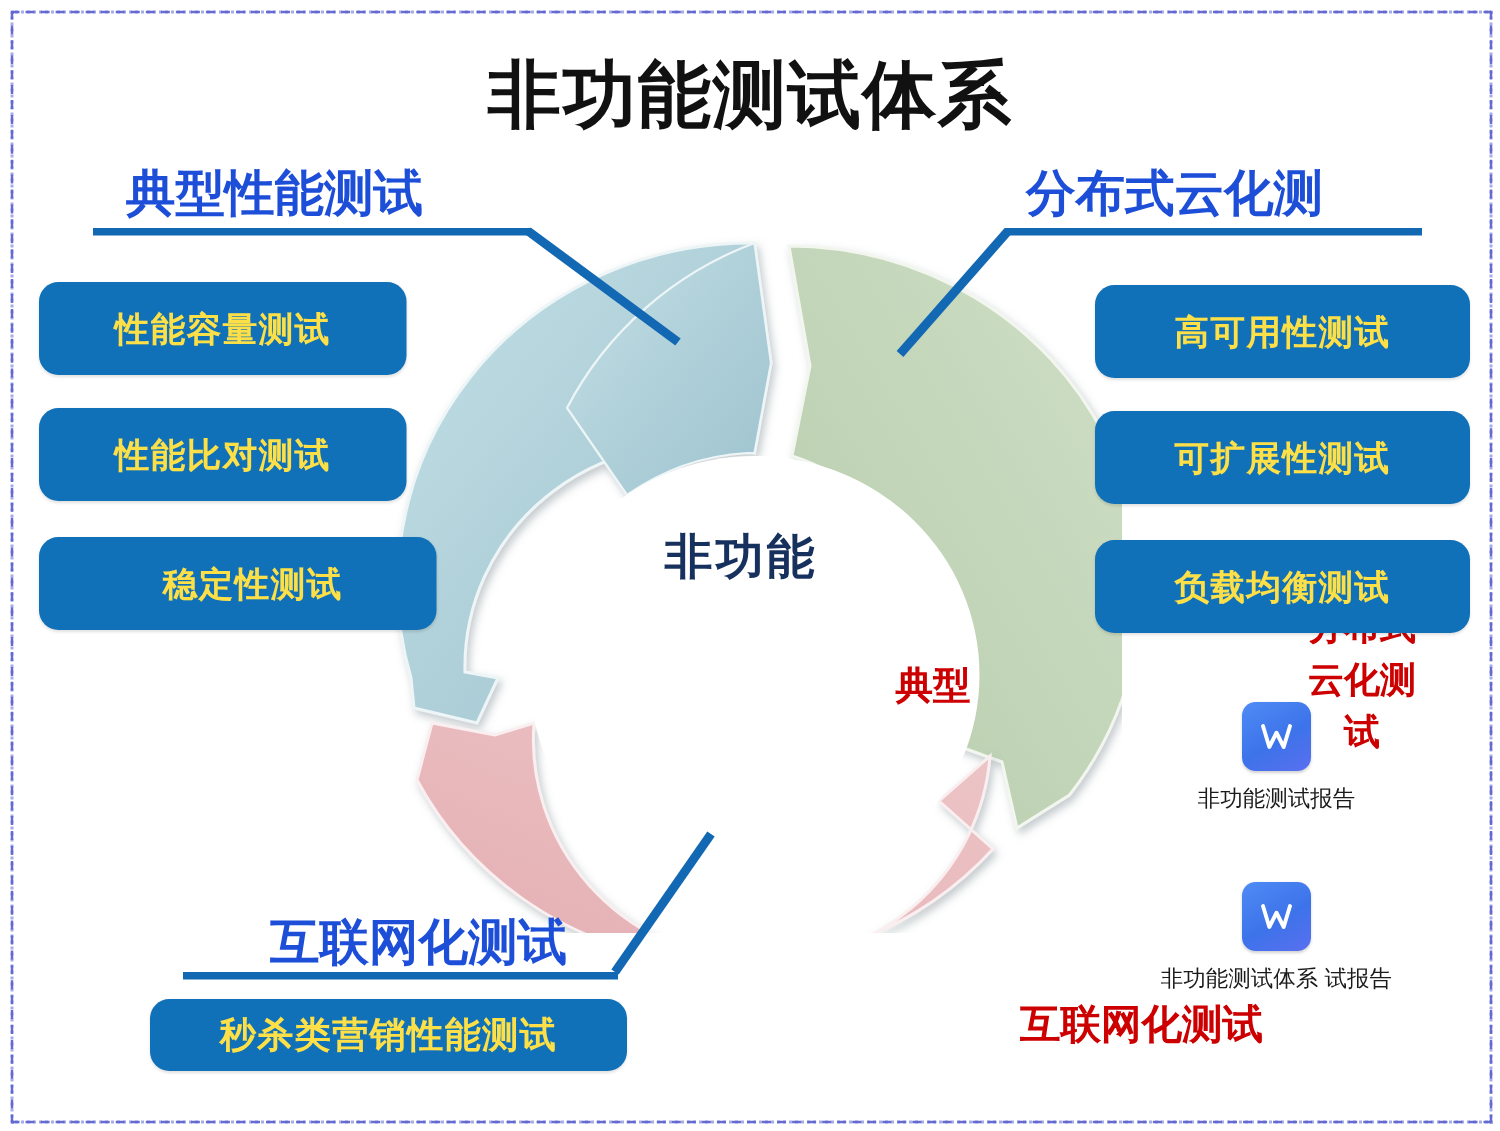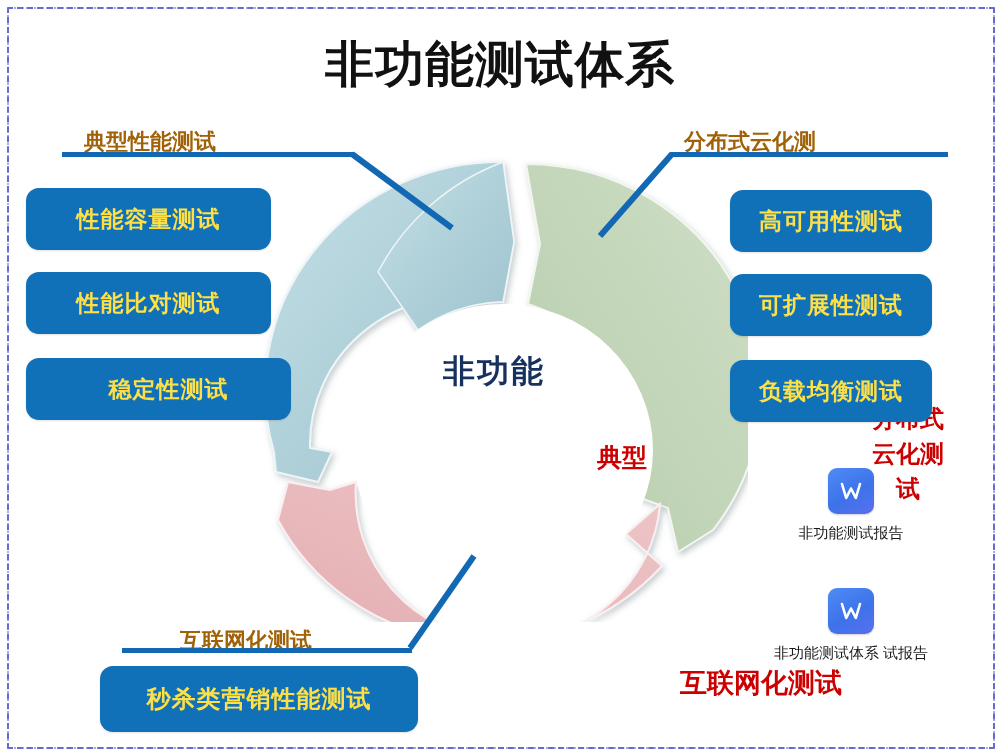--- a/index.html
+++ b/index.html
@@ -22,21 +22,21 @@
   }
 
   
   .main-title{
     position:absolute;left:0;right:0;top:38px;text-align:center;
     font-size:49px;font-weight:bold;color:#111111;letter-spacing:1px;
     line-height:1.1;
   }
 
   
-  .sec-label{position:absolute;font-size:22px;font-weight:bold;color:#a16207;white-space:nowrap;margin-top:20px;}
+  .sec-label{position:absolute;font-size:33px;font-weight:bold;color:#1d4ed8;white-space:nowrap;}
   .sec-rule{position:absolute;height:5px;background:#1268b3;}
 
   #label-left{left:84px;top:107px;}
   #rule-left{left:62px;top:152px;width:292px;}
 
   #label-right{left:684px;top:107px;}
   #rule-right{left:670px;top:152px;width:278px;}
 
   #label-bottom{left:180px;top:606px;}
   #rule-bottom{left:122px;top:648px;width:290px;}
@@ -47,26 +47,26 @@
     color:#fde047;font-size:23px;font-weight:bold;
     display:flex;align-items:center;justify-content:center;
     box-shadow:0 1px 2px rgba(0,0,0,.12);
     letter-spacing:1px;
   }
   .pill-l{left:26px;width:245px;height:62px;}
   #pill-l1{top:188px;}
   #pill-l2{top:272px;}
   #pill-l3{top:358px;padding-left:20px;}
 
-  .pill-r{left:730px;width:202px;height:62px;}
+  .pill-r{left:730px;width:250px;height:62px;}
   #pill-r1{top:190px;}
   #pill-r2{top:274px;}
   #pill-r3{top:360px;}
 
-  #pill-b1{left:100px;top:666px;width:318px;height:66px;font-size:24px;}
+  #pill-b1{left:100px;top:666px;width:318px;height:48px;font-size:24px;}
 
   
   #donut{position:absolute;left:258px;top:152px;width:490px;height:470px;}
   .seg-text{
     position:absolute;color:#cc0000;font-weight:bold;font-size:25px;
     text-align:center;line-height:1.45;white-space:pre-line;
   }
   #txt-dian{left:324px;top:287px;width:80px;}
   #txt-fen{left:600px;top:250px;width:100px;font-size:24px;}
   #txt-hu{left:398px;top:512px;width:210px;font-size:27px;}

